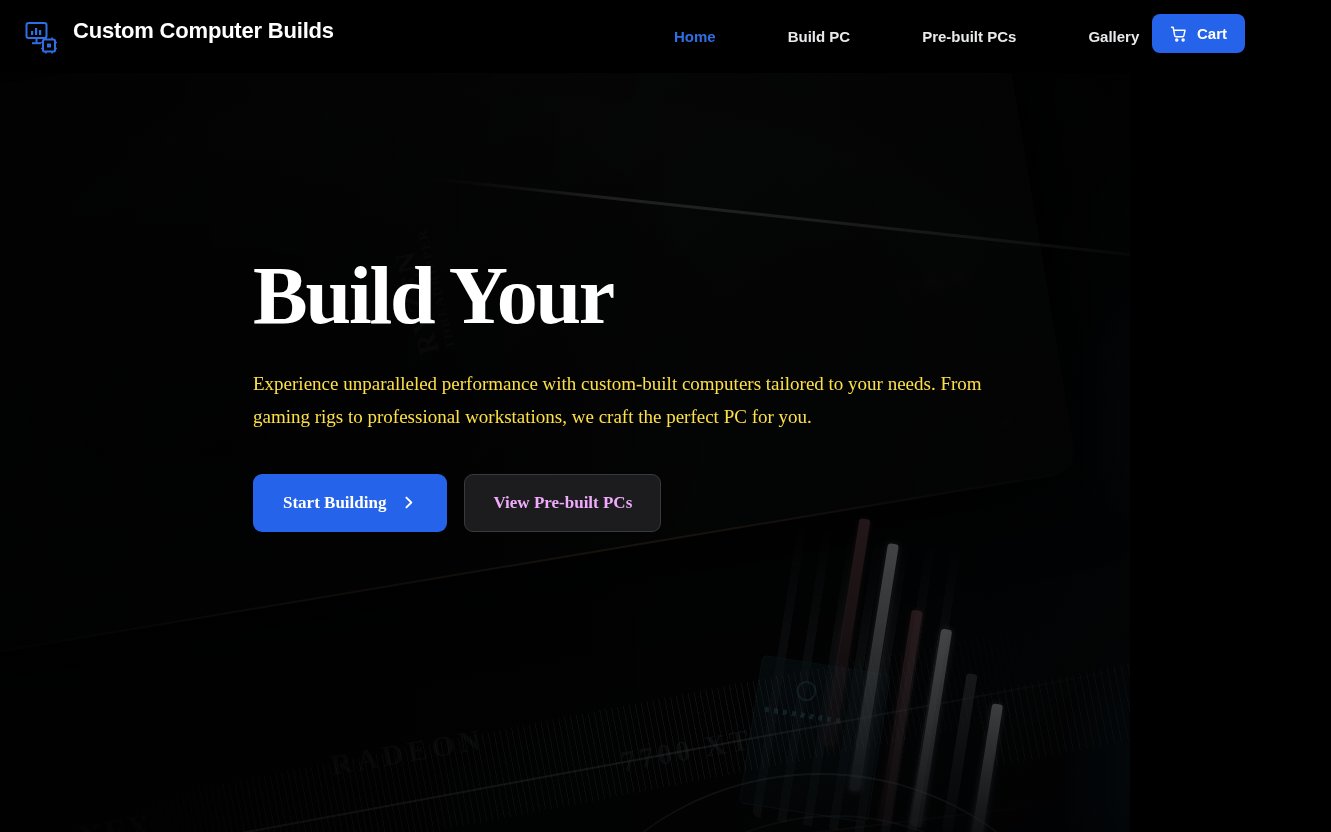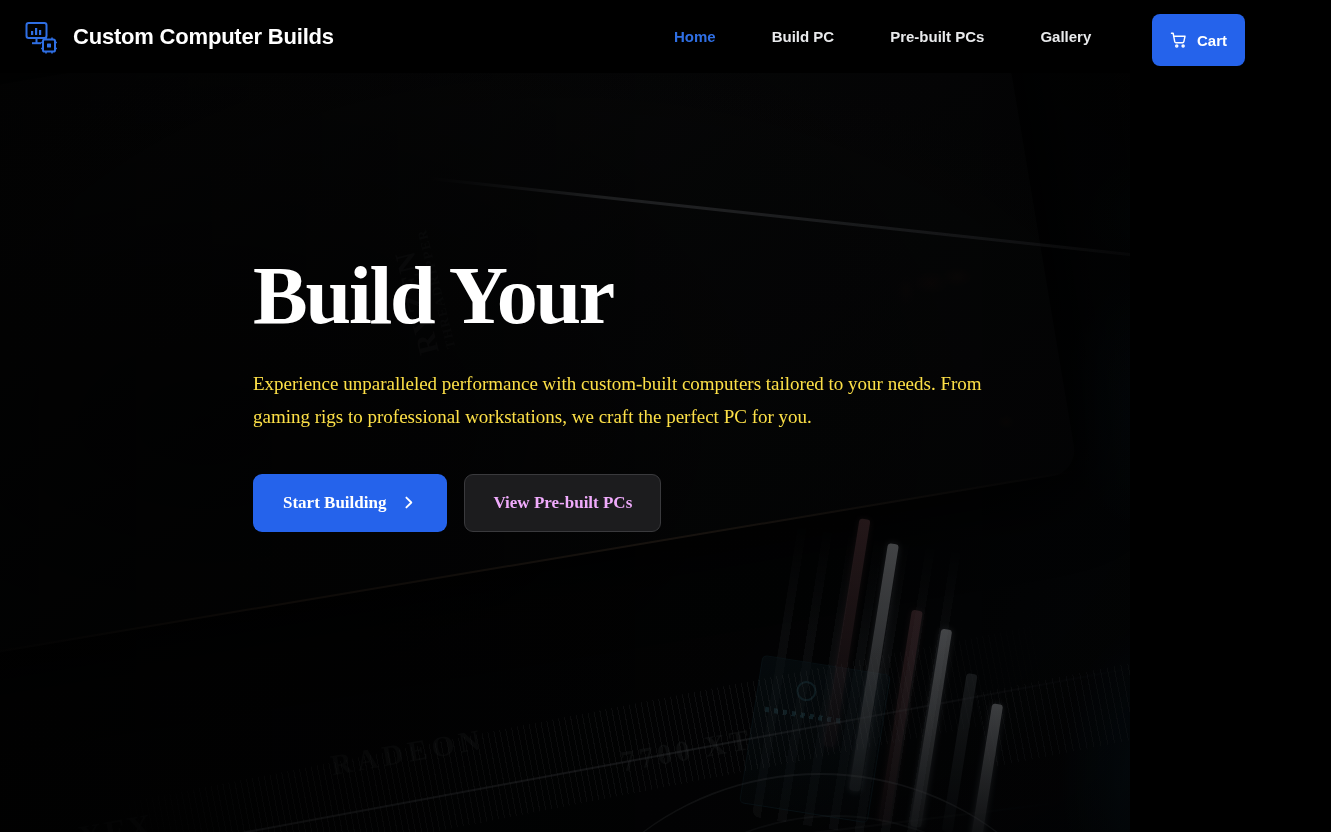--- a/index.html
+++ b/index.html
@@ -29,21 +29,20 @@
     width: 1331px;
     height: 73px;
     background: #000000;
     display: flex;
     align-items: center;
     z-index: 40;
   }
 
   .brand {
     display: flex;
-    align-items: center;
     gap: 13px;
     margin-left: 22px;
     cursor: pointer;
   }
   .brand-logo {
     width: 38px;
     height: 38px;
     position: relative;
     flex: 0 0 auto;
   }
@@ -55,21 +54,21 @@
     white-space: nowrap;
   }
 
   .main-nav {
     position: absolute;
     left: 646px;
     top: 0;
     height: 73px;
     display: flex;
     align-items: flex-end;
-    gap: 0;
+    gap: 16px;
   }
   .nav-link {
     font-size: 15px;
     font-weight: 600;
     color: #e9eaec;
     text-decoration: none;
     padding: 0 28px;
     white-space: nowrap;
     cursor: pointer;
     line-height: 73px;
@@ -92,21 +91,21 @@
     align-items: center;
     justify-content: center;
     background: transparent;
     border: none;
     cursor: pointer;
   }
   .cart-btn {
     position: absolute;
     right: 86px;
     top: 14px;
-    height: 52px;
+    height: 39px;
     padding: 0 18px;
     background: #2563eb;
     border: none;
     border-radius: 8px;
     display: flex;
     align-items: center;
     justify-content: center;
     gap: 9px;
     cursor: pointer;
   }

